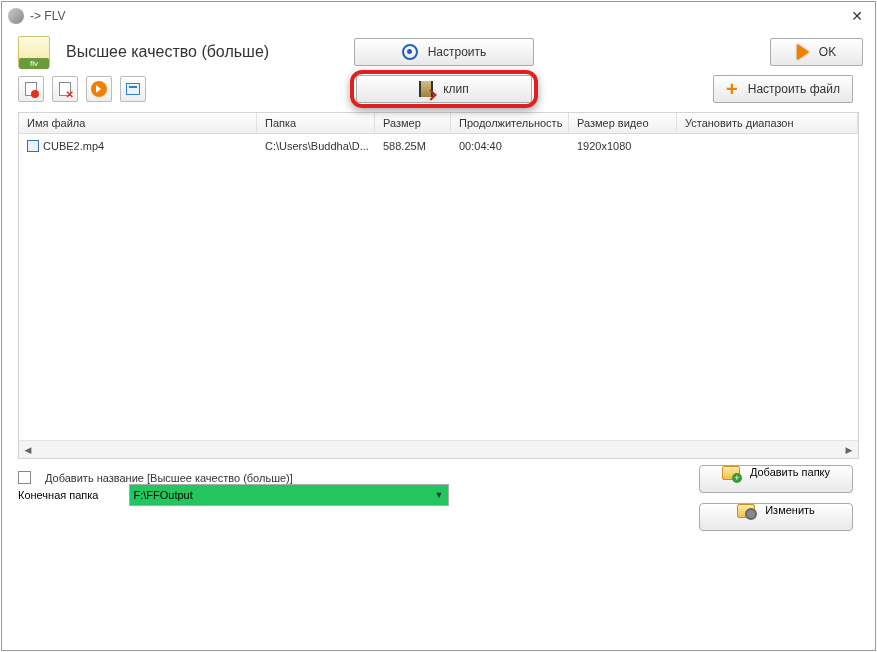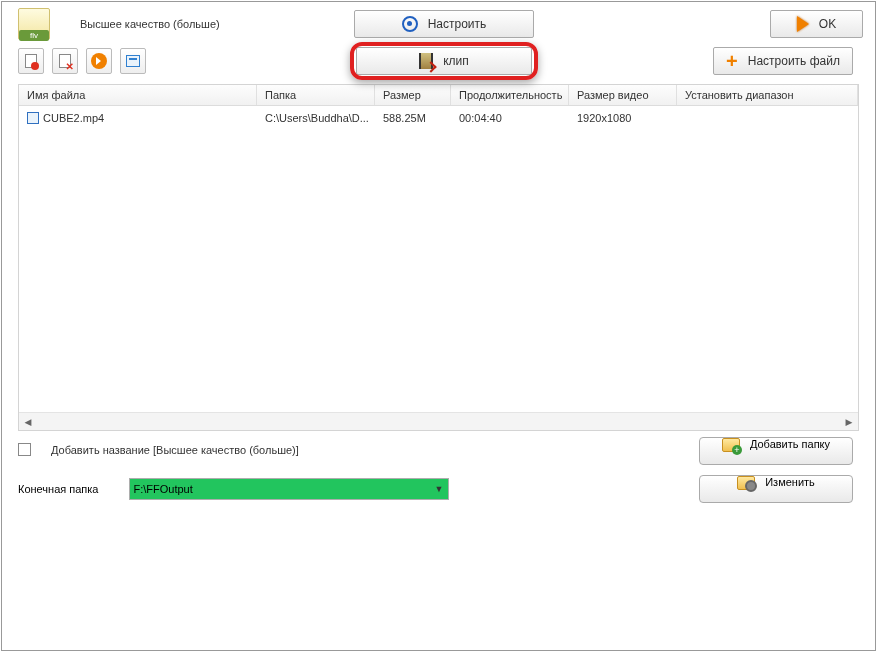--- a/index.html
+++ b/index.html
@@ -5,21 +5,21 @@
     * { box-sizing: border-box; margin: 0; padding: 0; font-family: Tahoma, Arial, sans-serif; font-size: 11px; }
     body { background: #fff; width: 877px; height: 652px; position: relative; }
     .window { border: 1px solid #999; width: 875px; height: 650px; margin: 1px; background: #fff; display: flex; flex-direction: column; }
     .titlebar { height: 28px; display: flex; align-items: center; padding: 0 6px; }
     .titlebar-icon { width: 16px; height: 16px; border-radius: 50%; background: linear-gradient(135deg,#ccc,#888); margin-right: 6px; }
     .titlebar-text { flex: 1; color: #555; font-size: 12px; }
     .close-x { width: 24px; text-align: center; font-size: 14px; color: #333; cursor: pointer; }
     .topbar { display: flex; align-items: center; padding: 6px 16px 4px 16px; gap: 12px; }
     .flv-icon { width: 32px; height: 32px; background: linear-gradient(#fefbe0,#f3e6a0); border:1px solid #d0c070; position: relative; border-radius:2px; }
     .flv-icon::after { content:"flv"; position:absolute; bottom:-2px; left:0; right:0; background:#6a9a3a; color:#fff; font-size:8px; text-align:center; border-radius:2px; padding:1px 0;}
-    .quality-label { color:#333; margin-left:18px; margin-right:auto; font-size:11px;}
+    .quality-label { color:#333; margin-left:4px; margin-right:auto; font-size:16px;}
     .top-btn { display:flex; align-items:center; justify-content:center; gap:10px; height:28px; border:1px solid #aaa; background:linear-gradient(#fff,#e9e9e9); border-radius:2px; cursor:pointer; }
     .top-btn span.label { color:#333; font-size:12px; }
     .btn-settings { width:180px; }
     .btn-ok { width:93px; position:absolute; right:14px; }
     .ok-icon { width:0;height:0;border-top:8px solid transparent;border-bottom:8px solid transparent;border-left:12px solid #f08000; filter:drop-shadow(0 0 1px #c06000);}
     .settings-icon{width:16px;height:16px;border:2px solid #2060c0;border-radius:50%;position:relative;}
     .settings-icon::before{content:"";position:absolute;width:5px;height:5px;background:#2060c0;border-radius:50%;top:3px;left:3px;}
     .row2 { display:flex; align-items:center; padding:4px 16px 10px 16px; gap:8px; position:relative; }
     .smallbtn { width:26px; height:26px; border:1px solid #bbb; background:linear-gradient(#fff,#eee); border-radius:2px; display:flex; align-items:center; justify-content:center; cursor:pointer; }
     .doc-icon{width:12px;height:14px;border:1px solid #888;background:#fff;position:relative;}
@@ -40,35 +40,40 @@
     .th{padding:4px 8px;border-right:1px solid #e0e0e0;color:#333;}
     .c1{width:238px;} .c2{width:118px;} .c3{width:76px;} .c4{width:118px;} .c5{width:108px;} .c6{flex:1;}
     .tbody{height:306px;background:#fff;overflow:hidden;}
     .trow{display:flex;padding:3px 0;}
     .td{padding:3px 8px;color:#333;}
     .file-mini{display:inline-block;width:12px;height:12px;border:1px solid #3070c0;background:#eaf3fb;margin-right:4px;vertical-align:-2px;}
     .hscroll{height:18px;background:#f4f4f4;border-top:1px solid #e4e4e4;position:relative;}
     .hscroll .arrow{position:absolute;top:0;width:18px;height:18px;display:flex;align-items:center;justify-content:center;color:#666;font-size:9px;}
     .hscroll .arrow.l{left:0;} .hscroll .arrow.r{right:0;}
     .bottom{padding:12px 16px 10px 16px;position:relative;}
-    .chk-row{display:flex;align-items:center;gap:20px;color:#333;margin-bottom:22px;}
+    .chk-row{display:flex;align-items:center;gap:14px;color:#333;}
     .chkbox{width:13px;height:13px;border:1px solid #888;background:#fff;}
     .folder-row{display:flex;align-items:center;gap:30px;}
     .combo{width:320px;height:22px;border:1px solid #adadad;background:#22c55e;display:flex;align-items:center;padding:0 4px;justify-content:space-between;}
     .combo-caret{font-size:9px;color:#333;}
     .bottom-btn{width:154px;height:28px;border:1px solid #aaa;background:linear-gradient(#fff,#e9e9e9);border-radius:4px;display:flex;justify-content:center;gap:10px;position:absolute;right:22px;cursor:pointer;}
     .bottom-btn.b1{top:6px;} .bottom-btn.b2{top:44px;}
     .folder-icon{width:18px;height:14px;background:linear-gradient(#ffe9a0,#f0c050);border:1px solid #c89020;border-radius:2px;position:relative;}
     .folder-icon.plus::after{content:"+";position:absolute;right:-3px;bottom:-4px;width:10px;height:10px;border-radius:50%;background:#3a9a3a;color:#fff;font-size:9px;text-align:center;line-height:10px;}
     .folder-icon.gear::after{content:"";position:absolute;right:-3px;bottom:-3px;width:8px;height:8px;border-radius:50%;background:#888;border:2px solid #666;}
   </style>
 </head>
 <body>
 
 <div class="window">
+  <div class="titlebar">
+    <div class="titlebar-icon"></div>
+    <div class="titlebar-text">  -&gt; FLV</div>
+    <div class="close-x">✕</div>
+  </div>
 
   <div class="topbar">
     <div class="flv-icon"></div>
     <div class="quality-label">Высшее качество (больше)</div>
     <div class="top-btn btn-settings" style="position:absolute;left:354px;">
       <span class="settings-icon"></span>
       <span class="label">Настроить</span>
     </div>
     <div class="top-btn btn-ok">
       <span class="ok-icon"></span>

